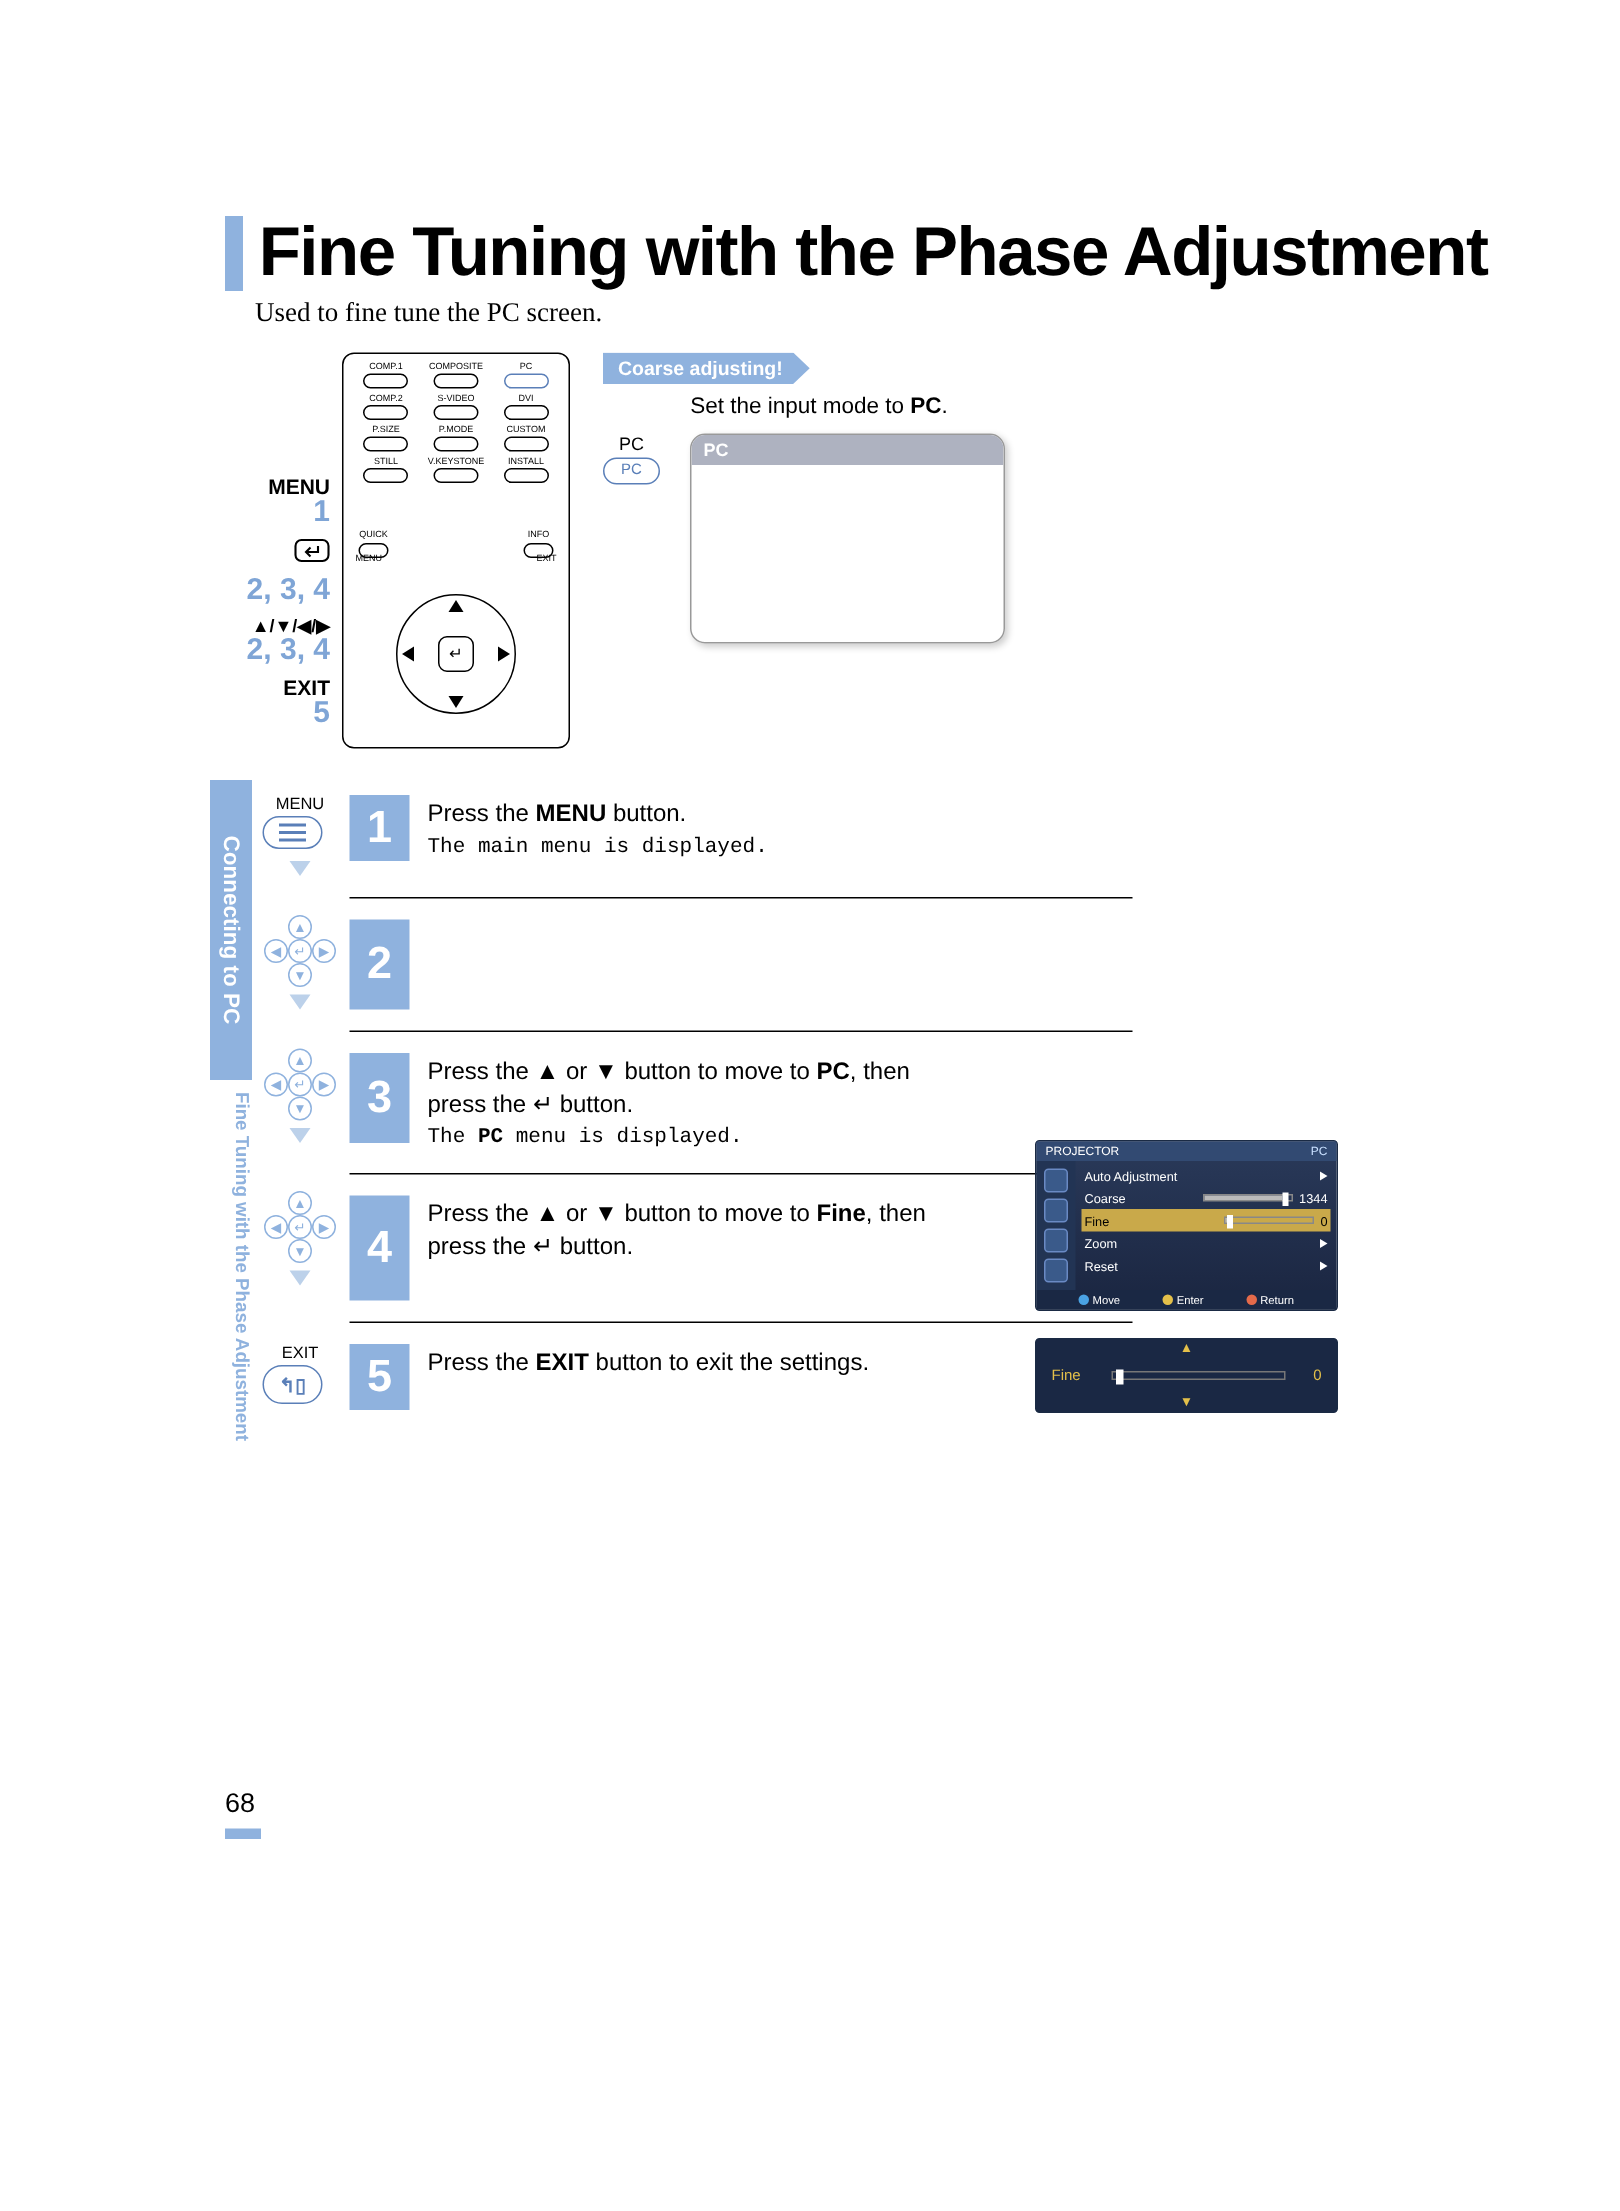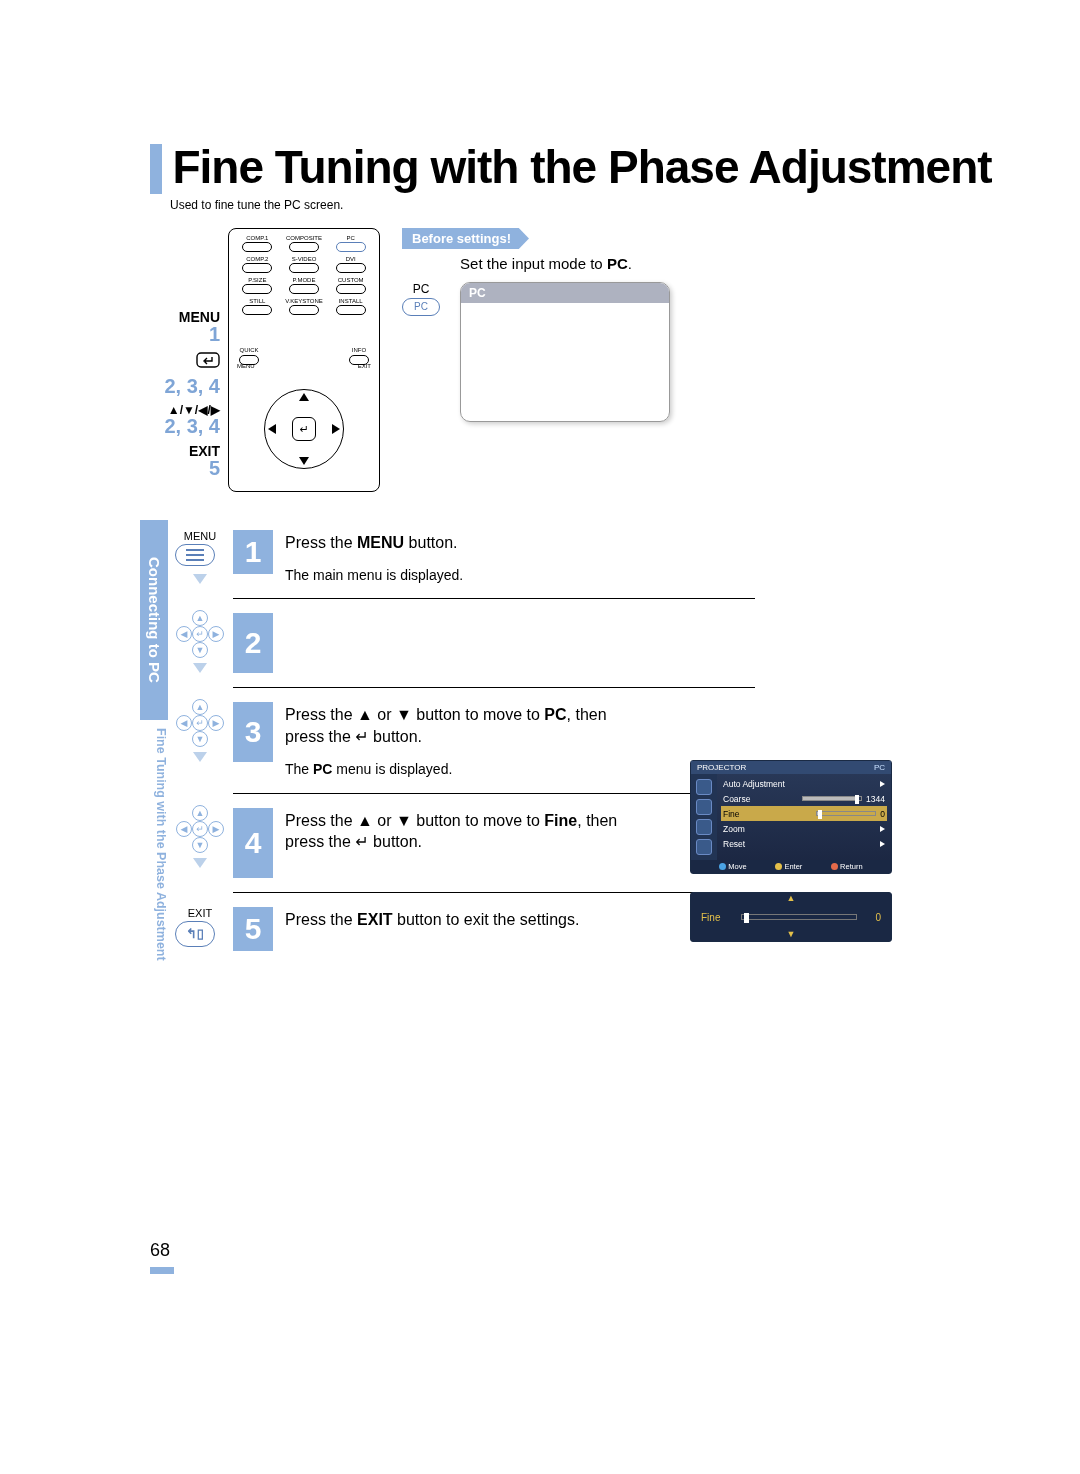--- a/index.html
+++ b/index.html
@@ -24,23 +24,24 @@
   }
   .title-bar {
     display: inline-block;
     width: 12px;
     height: 50px;
     background: #8fb2de;
     vertical-align: bottom;
     margin-right: 6px;
   }
   .subtitle {
-    font-size: 12px;
+    font-size: 18px;
     margin-left: 20px;
     margin-top: 4px;
+    font-family: Liberation Serif, serif;
   }
   .top-diagram {
     margin-top: 16px;
     display: flex;
     align-items: flex-start;
   }
   .remote-labels {
     width: 70px;
     text-align: right;
     padding-top: 82px;
@@ -209,21 +210,21 @@
     color:#fff;
     font-size: 30px;
     font-weight: bold;
     display:flex; align-items:center; justify-content:center;
     margin: 0 12px 0 8px;
     flex-shrink:0;
   }
   .step.tall .num-box { height: 60px; }
   .step.taller .num-box { height: 70px; }
   .step .txt { font-size: 16px; line-height: 1.35; padding-top:2px;}
-  .step .txt .sub { font-size: 14px; margin-top: 12px;}
+  .step .txt .sub { font-size: 14px; margin-top: 2px; font-family: Liberation Mono, monospace;}
   .step-divider { height:1px; background:#000; margin: -14px 0 14px 58px; }
 
   .osd {
     position: absolute;
     left: 690px;
     width: 202px;
     font-size: 9px;
     color:#fff;
     border:1px solid #1a2a44;
     background: linear-gradient(#2a3a5a,#1a2540);
@@ -248,21 +249,21 @@
 
   .osd.slider { top: 892px; height: 50px; background:#1a2844;}
   .osd.slider .mid { display:flex; align-items:center; height:24px; padding:0 10px;}
   .osd.slider .lab { color:#e4c04a; font-size:10px; width:40px;}
   .osd.slider .track { flex:1; height:6px; border:1px solid #777; position:relative;}
   .osd.slider .track .knob { position:absolute; left:2%; top:-2px; width:5px; height:10px; background:#fff;}
   .osd.slider .val { color:#e4c04a; font-size:10px; width:24px; text-align:right;}
   .osd.slider .arrow-up,.osd.slider .arrow-dn { text-align:center; color:#e4c04a; font-size:9px; height:12px;}
 
   .page-num {
-    position:absolute; left:150px; top:1240px; font-size:18px;
+    position:absolute; left:150px; top:1192px; font-size:18px;
   }
   .page-num-bar { width:24px; height:7px; background:#8fb2de; margin-top:6px;}
 </style>
 </head>
 <body>
 
 <div class="page">
 
   <div>
     <span class="title-bar"></span>
@@ -362,21 +363,21 @@
         <div class="ring"></div>
         <div class="center">↵</div>
         <div class="tri up"></div>
           <div class="tri down"></div>
           <div class="tri left"></div>
           <div class="tri right"></div>
       </div>
     </div>
 
     <div class="before-box">
-      <div class="before-tag">Before settings!</div>
+      <div class="before-tag">Coarse adjusting!</div>
       <div class="before-text">
         <span>Set the input mode to </span><b>PC</b>.
       </div>
       <div class="pc-btn-wrap">
         <div class="pc-btn">
           <div>PC</div>
           <div class="ov"><span>PC</span></div>
         </div>
         <div class="screen-box">
           <div class="hdr">PC</div>

